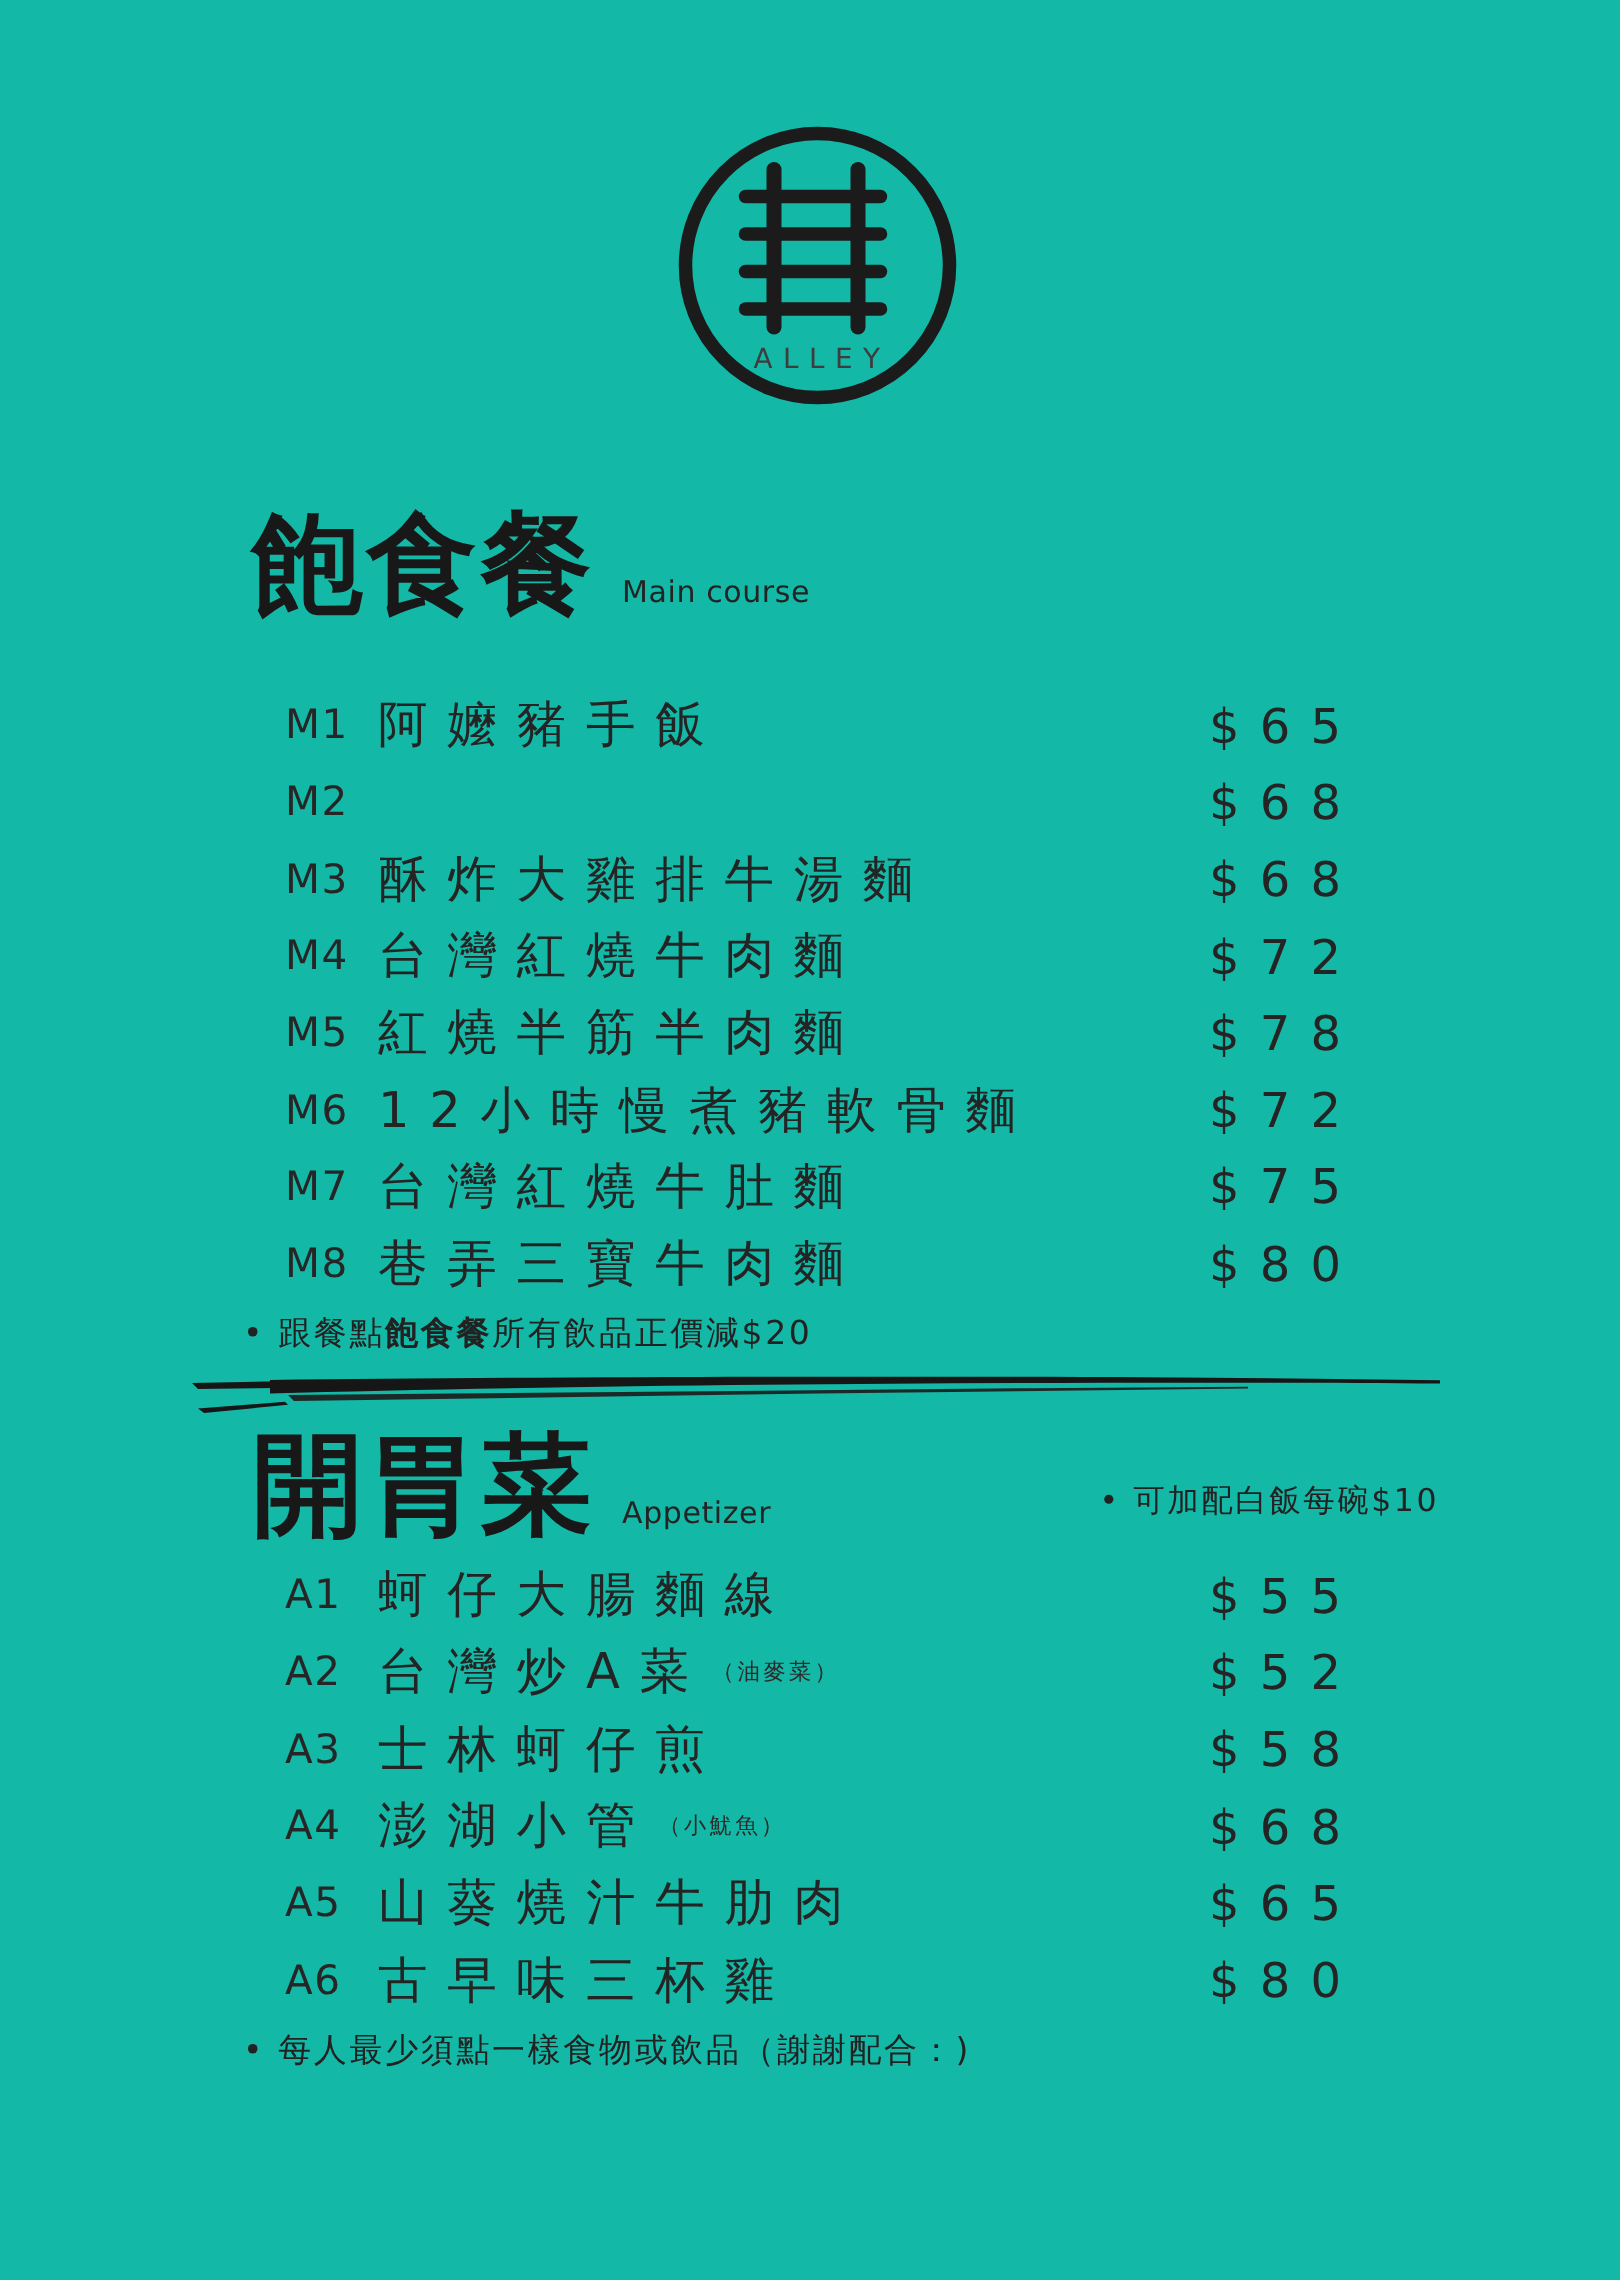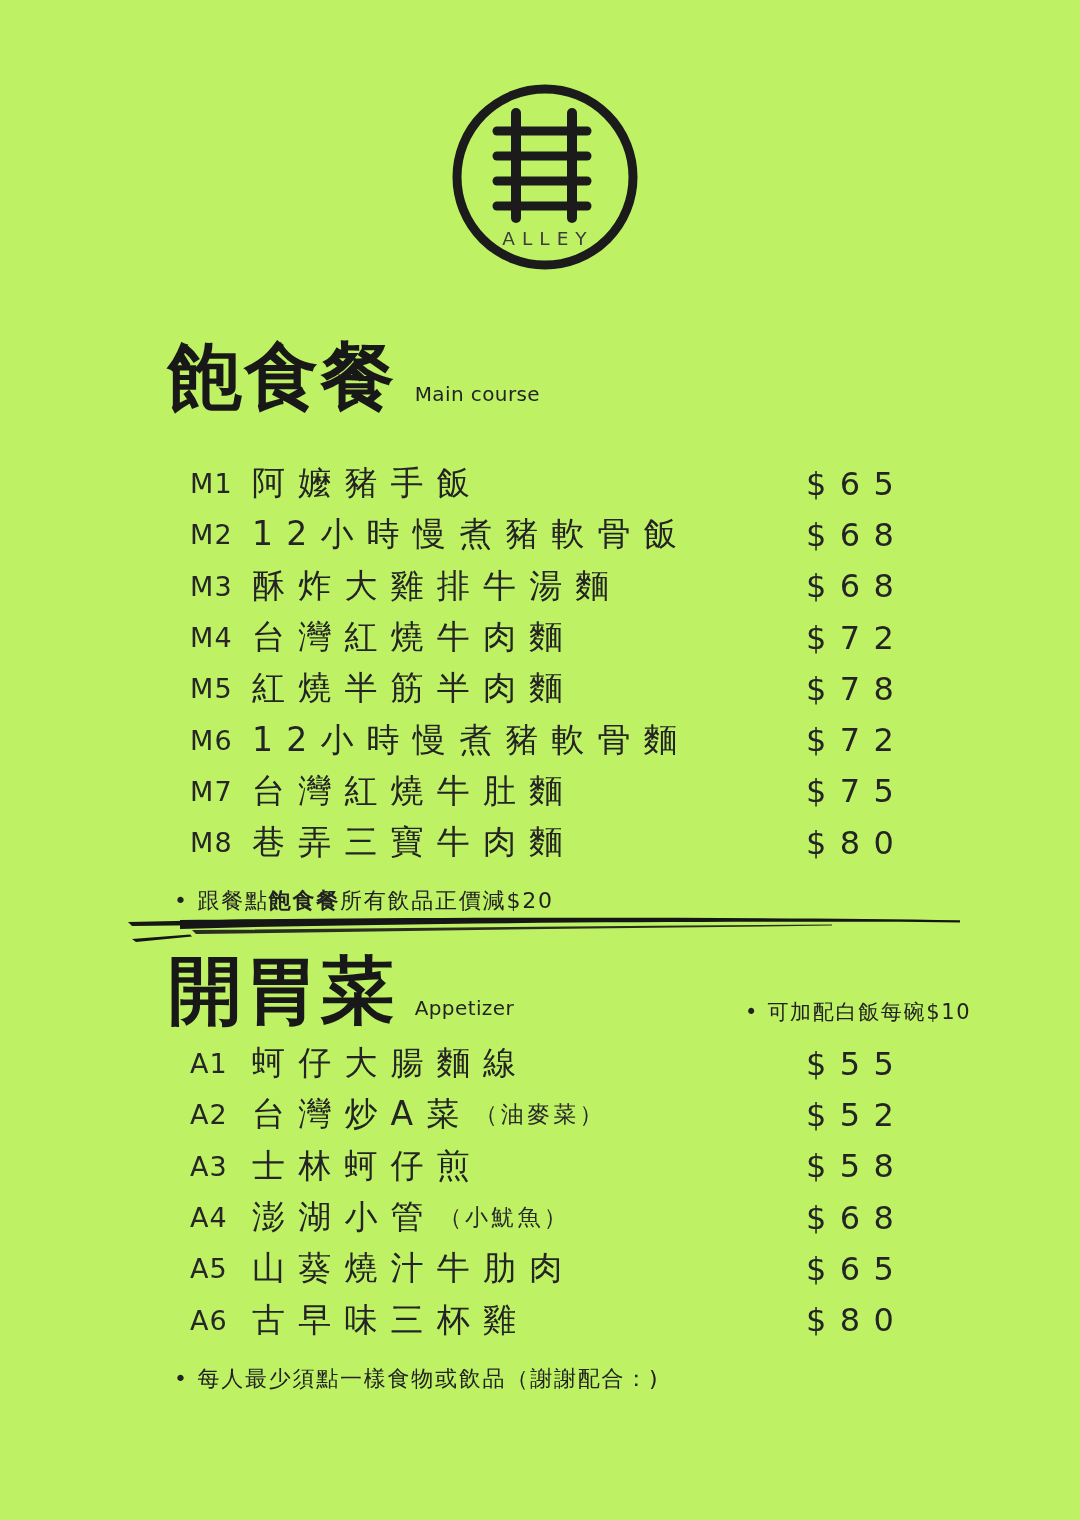--- a/index.html
+++ b/index.html
@@ -1,17 +1,17 @@
 <!DOCTYPE html>
 <html><head>
 <meta charset="utf-8">
 <style>
   html,body{margin:0;padding:0;background:#e8e8e8;}
   .page{
-    position:relative;width:1080px;height:1520px;background:#bef264;
+    position:relative;width:1080px;height:1520px;background:#14b8a6;
     font-family:"DejaVu Sans","Liberation Sans",sans-serif;color:#1f1f1f;
     overflow:hidden;margin:0 auto;
   }
   
   .logo{position:absolute;left:447px;top:80px;width:196px;height:196px;}
   .logo svg{display:block;width:100%;height:100%;}
 
   
   .sec-header{position:absolute;display:flex;align-items:flex-end;gap:18px;white-space:nowrap;}
   .title-zh{font-size:74px;line-height:1.05;font-weight:700;letter-spacing:0.03em;color:#181818;}
@@ -19,25 +19,25 @@
   #main-header{left:168px;top:338px;}
   #app-header{left:168px;top:952px;}
 
   
   .rows{position:absolute;left:170px;width:745px;}
   #main-rows{top:458px;}
   #app-rows{top:1038px;}
   .row{position:relative;height:51.3px;display:flex;align-items:center;margin-left:20px;}
   .code{font-size:27px;flex:0 0 62px;letter-spacing:0.04em;color:#262626;}
   .name{font-size:33px;letter-spacing:0.40em;white-space:nowrap;color:#242424;}
-  .subnote{font-size:23px;letter-spacing:0.14em;margin-left:2px;white-space:nowrap;color:#2b2b2b;}
+  .subnote{font-size:15px;letter-spacing:0.14em;margin-left:2px;white-space:nowrap;color:#2b2b2b;}
   .price{position:absolute;left:616px;font-size:32px;letter-spacing:0.42em;white-space:nowrap;color:#242424;}
 
   
-  .footnote{position:absolute;font-size:22px;letter-spacing:0.08em;color:#222;white-space:nowrap;margin:12px;}
+  .footnote{position:absolute;font-size:22px;letter-spacing:0.08em;color:#222;white-space:nowrap;margin:0;}
   #main-note{left:162px;top:874px;}
   #bottom-note{left:162px;top:1352px;}
   #app-side-note{left:733px;top:986px;font-size:21px;}
   .footnote b{font-weight:700;}
 
   
   .divider{position:absolute;left:126px;top:912px;width:836px;height:34px;}
 </style>
 </head>
 <body>
@@ -63,21 +63,20 @@
   </div>
 
   <div class="rows" id="main-rows">
     <div class="row">
       <span class="code">M1</span>
       <span class="name">阿嬤豬手飯</span>
       <span class="price">$65</span>
     </div>
     <div class="row">
       <span class="code">M2</span>
-      <span class="name">12小時慢煮豬軟骨飯</span>
       <span class="price">$68</span>
     </div>
     <div class="row">
       <span class="code">M3</span>
       <span class="name">酥炸大雞排牛湯麵</span>
       <span class="price">$68</span>
     </div>
     <div class="row">
       <span class="code">M4</span>
       <span class="name">台灣紅燒牛肉麵</span>

